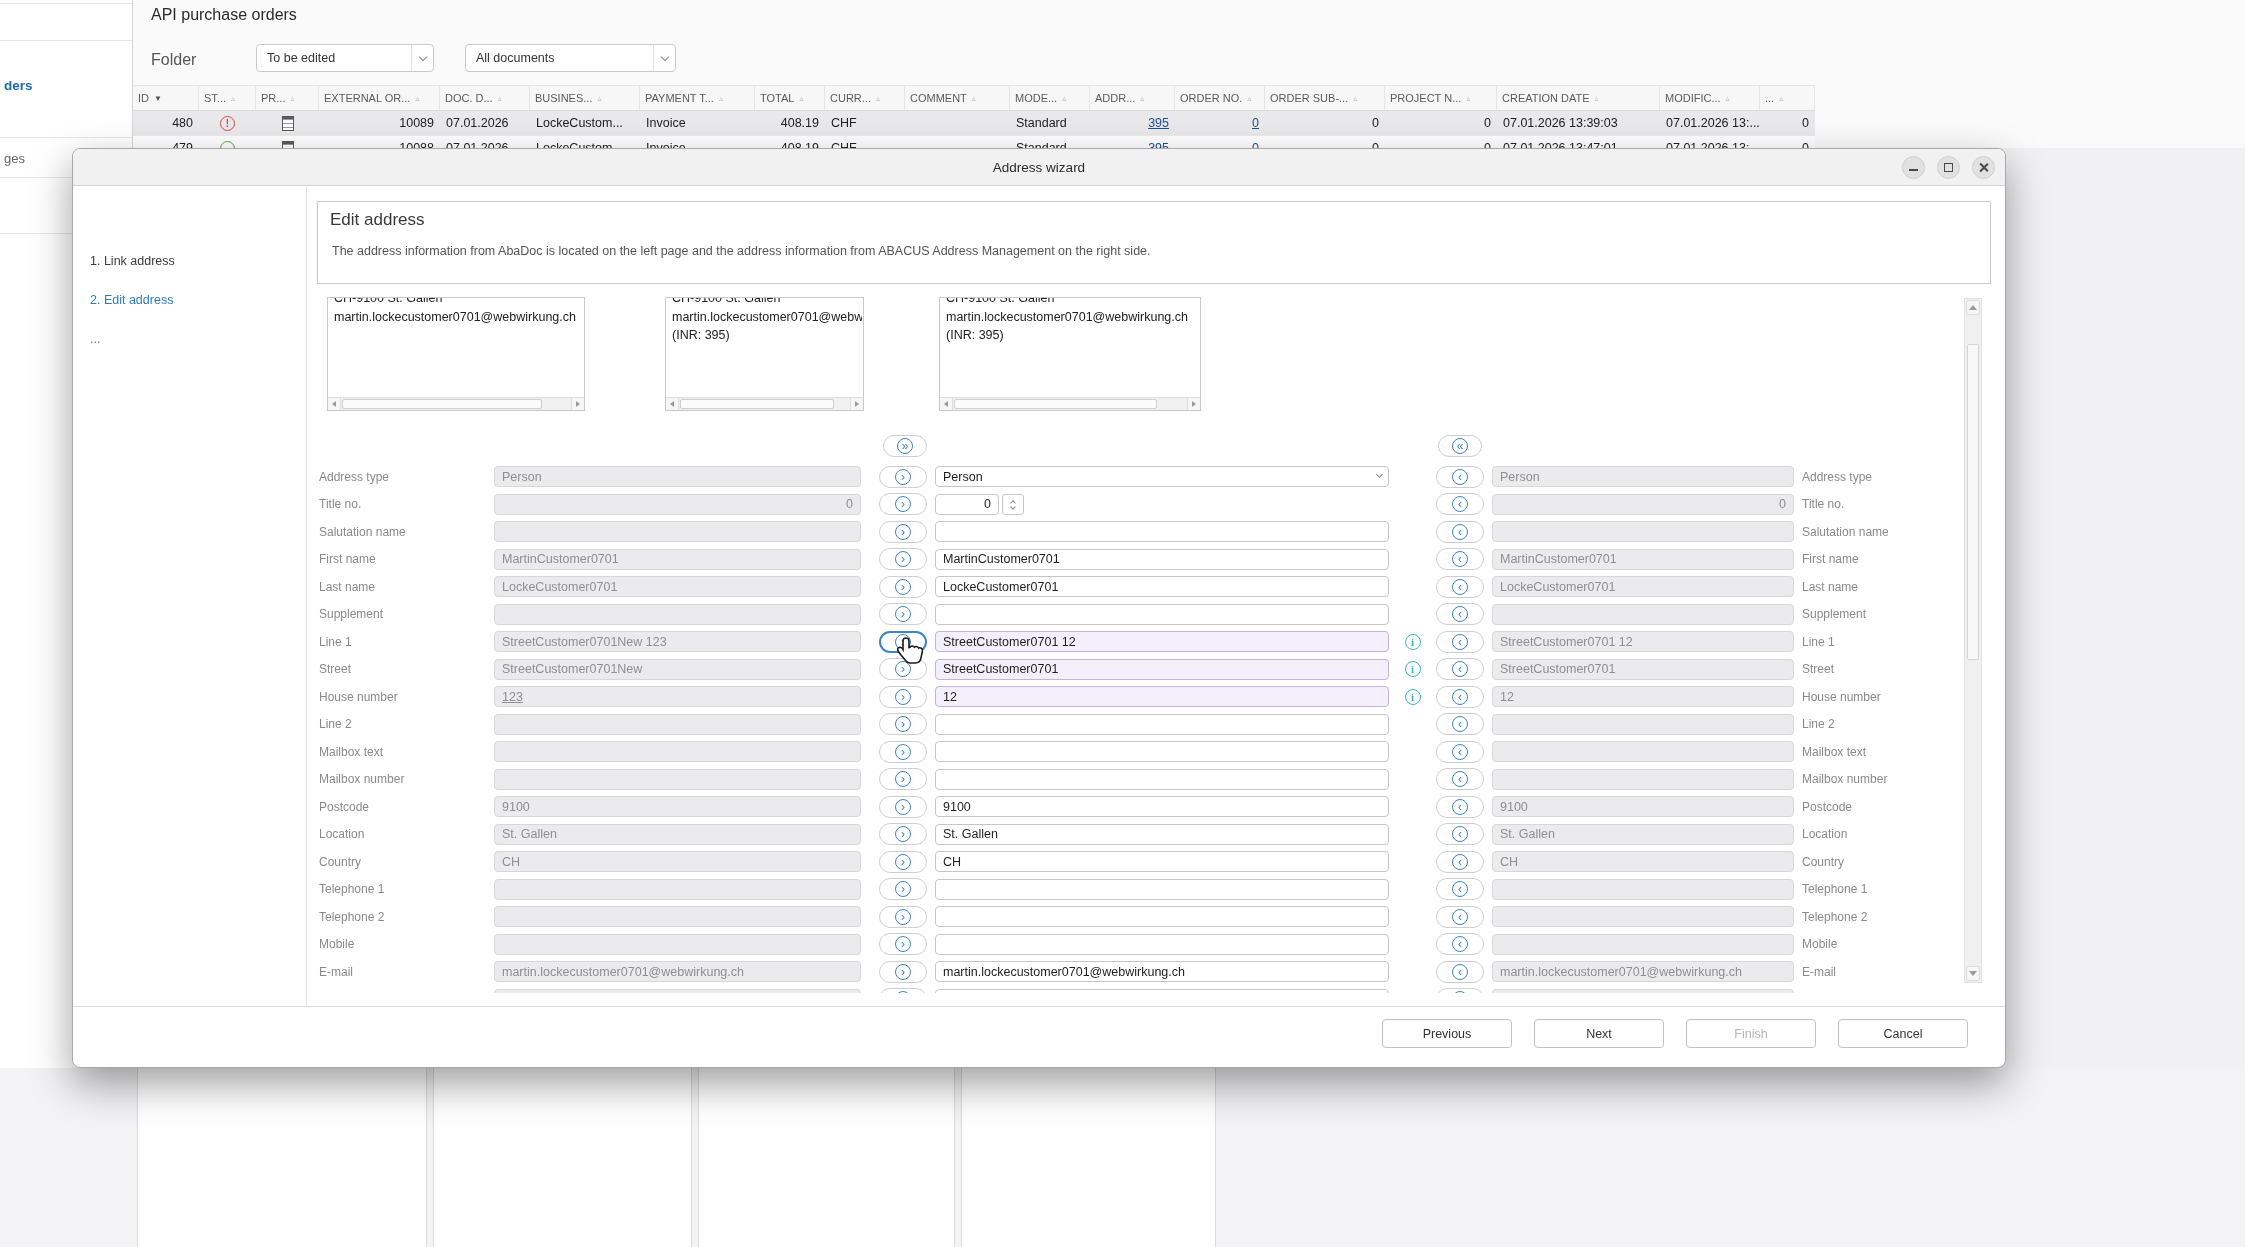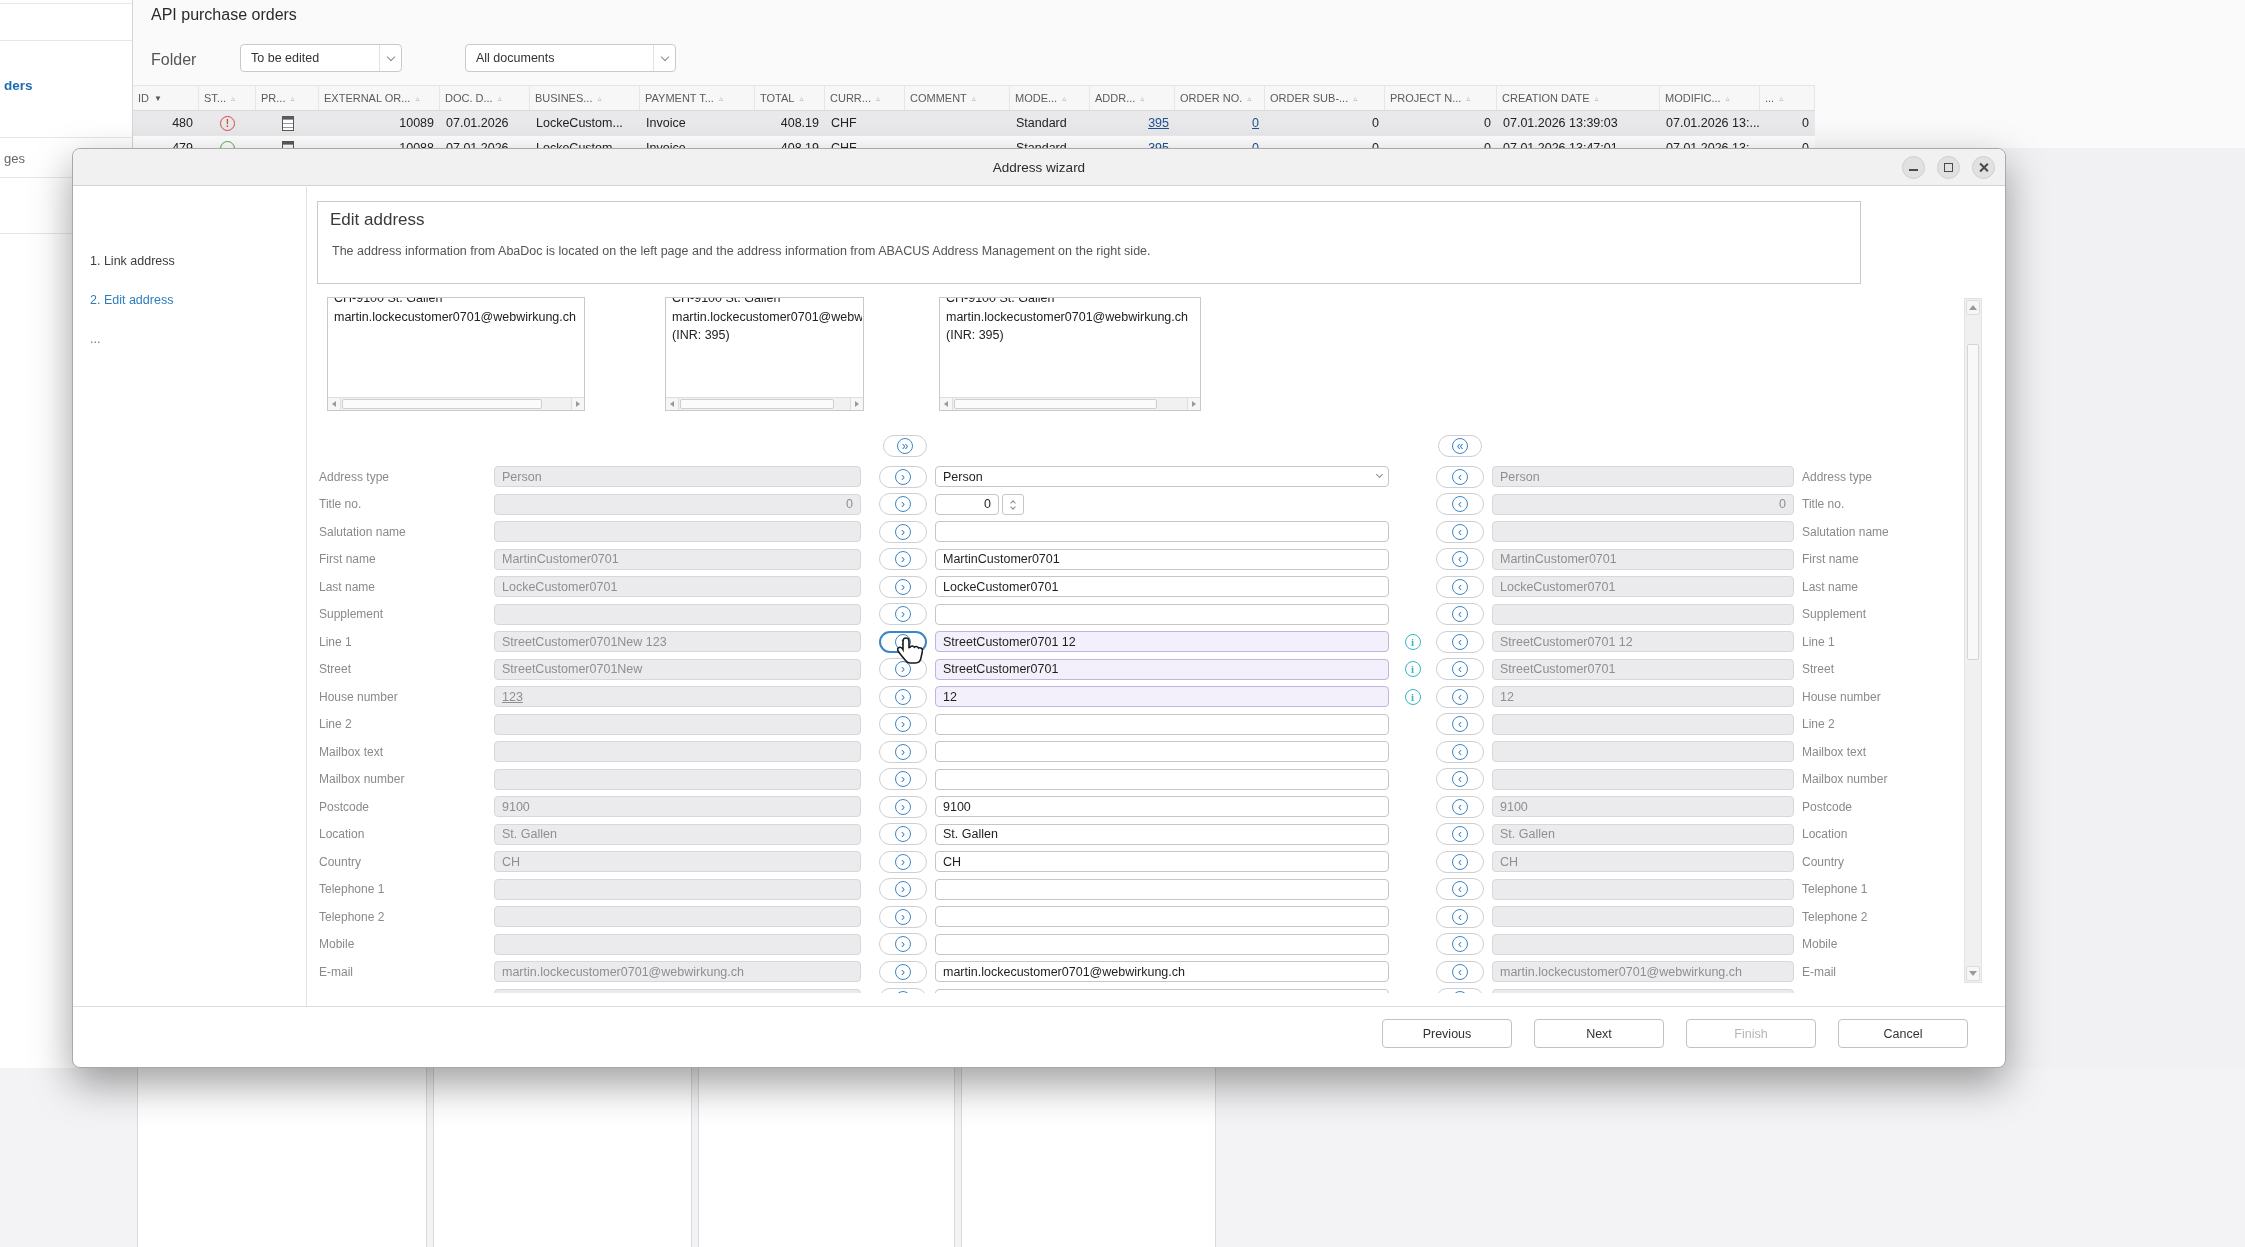--- a/index.html
+++ b/index.html
@@ -47,21 +47,21 @@
   .ic-min{width:9px;height:2px;background:#4a4a4a;margin-top:4px}
   .ic-max{width:9px;height:9px;border:1.5px solid #4a4a4a}
   .ic-close{position:relative;width:11px;height:11px}
   .ic-close::before,.ic-close::after{content:"";position:absolute;left:5px;top:0;width:1.8px;height:11px;background:#4a4a4a}
   .ic-close::before{transform:rotate(45deg)}.ic-close::after{transform:rotate(-45deg)}
   .steps{position:absolute;left:0;top:38px;width:233px;height:819px}
   .step{position:absolute;left:17px;font-size:12.5px;color:#3c3c3c;white-space:nowrap}
   .step.active{color:#2d7dbd}
   .step.dots{color:#777}
   .vdivider{position:absolute;left:233px;top:38px;width:1px;height:819px;background:#e2e2e4}
-  .headerbox{position:absolute;left:244px;top:52px;width:1544px;height:83px;border:1px solid #c9c9cb;background:#fff}
+  .headerbox{position:absolute;left:244px;top:52px;width:1674px;height:83px;border:1px solid #c9c9cb;background:#fff}
   .hb-title{position:absolute;left:12px;top:8px;font-size:17px;color:#3a3a3a}
   .hb-desc{position:absolute;left:14px;top:40px;width:870px;font-size:12.5px;line-height:19px;color:#555}
 
   .region{position:absolute;left:244px;top:148px;width:1640px;height:696px;overflow:hidden}
   .apanels{position:absolute;left:0;top:0;width:100%;height:114px}
   .apanel{position:absolute;top:0;height:114px;background:#fff;border:1px solid #c9c9cb}
   .aclip{position:absolute;left:0;top:0;right:1px;bottom:14px;overflow:hidden;padding-left:6px}
   .aline{font-size:12.5px;line-height:18.5px;color:#222;white-space:nowrap}
   .aline.first{margin-top:-9px}
   .hscroll{position:absolute;left:0;right:0;bottom:0;height:13px;background:#f1f1f2;border-top:1px solid #dedede;display:flex;align-items:center}
@@ -125,21 +125,21 @@
       <div class="sb-line" style="top: 137px;"></div>
       <div class="sb-line" style="top: 177px;"></div>
       <div class="sb-line" style="top: 233px;"></div>
       <div class="sb-item active" style="top: 78px;">ders</div>
       <div class="sb-item" style="top: 151px;">ges</div>
     </aside>
 
   <div class="app-title">API purchase orders</div>
   <div class="folder-label">Folder</div>
 
-  <div class="dd" style="left:240px;width:162px">
+  <div class="dd" style="left:256px;width:178px">
     <span>To be edited</span>
     <span class="chevbox">
         <i class="chev"></i>
       </span>
   </div>
   <div class="dd" style="left:465px;width:211px">
     <span>All documents</span>
     <span class="chevbox">
         <i class="chev"></i>
       </span>

